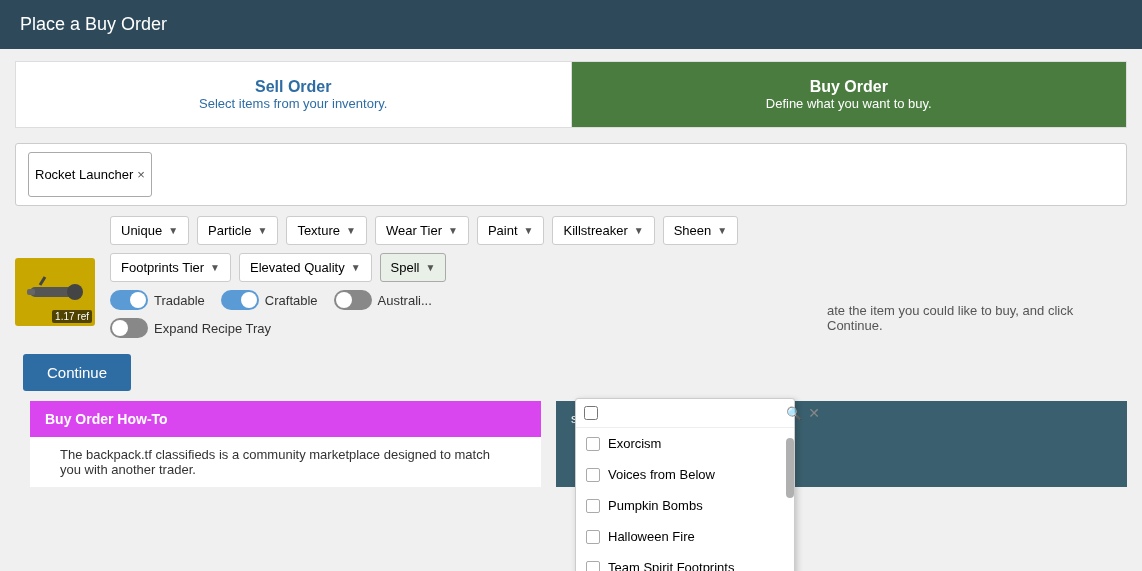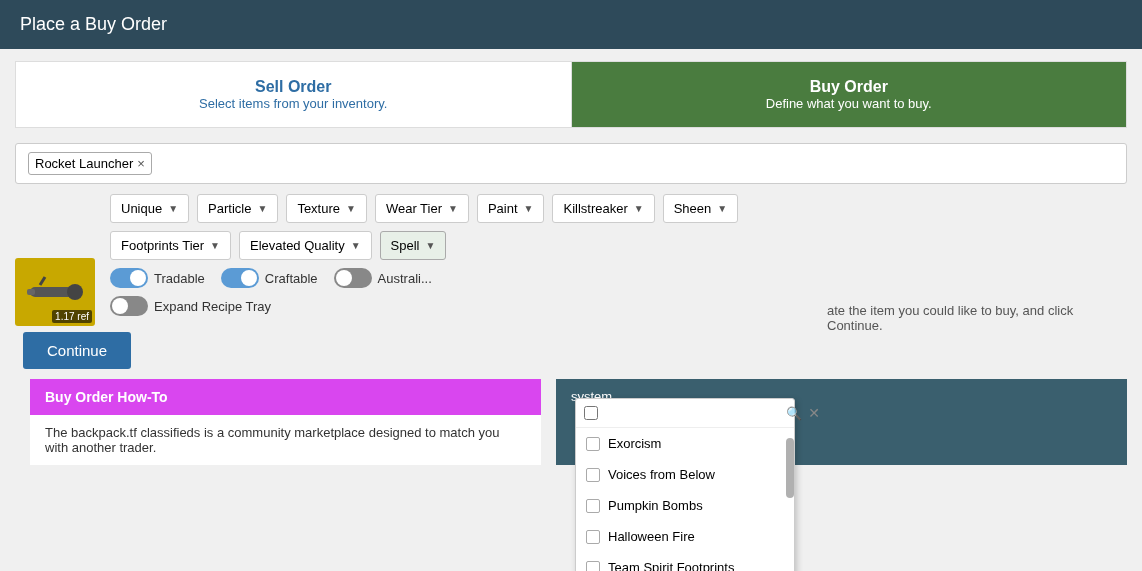--- a/index.html
+++ b/index.html
@@ -71,21 +71,21 @@
       display: flex;
       align-items: center;
       gap: 6px;
       font-size: 14px;
     }
 
     .search-tag {
       background: white;
       border: 1px solid #aaa;
       border-radius: 3px;
-      padding: 3px 6px;
+      padding: 14px 6px;
       font-size: 13px;
       display: flex;
       align-items: center;
       gap: 4px;
     }
 
     .filter-row {
       display: flex;
       gap: 8px;
       margin-bottom: 8px;
@@ -215,21 +215,21 @@
       background: #d946ef;
       color: white;
       padding: 10px 15px;
       font-size: 14px;
       font-weight: bold;
       margin: 0 15px 0 15px;
     }
 
     .howto-text {
       background: white;
-      padding: 10px 15px;
+      padding: 10px 30px;
       font-size: 13px;
       color: #333;
       margin: 0 15px;
     }
 
     
     .dropdown-overlay {
       position: absolute;
       top: 270px;
       left: 575px;

